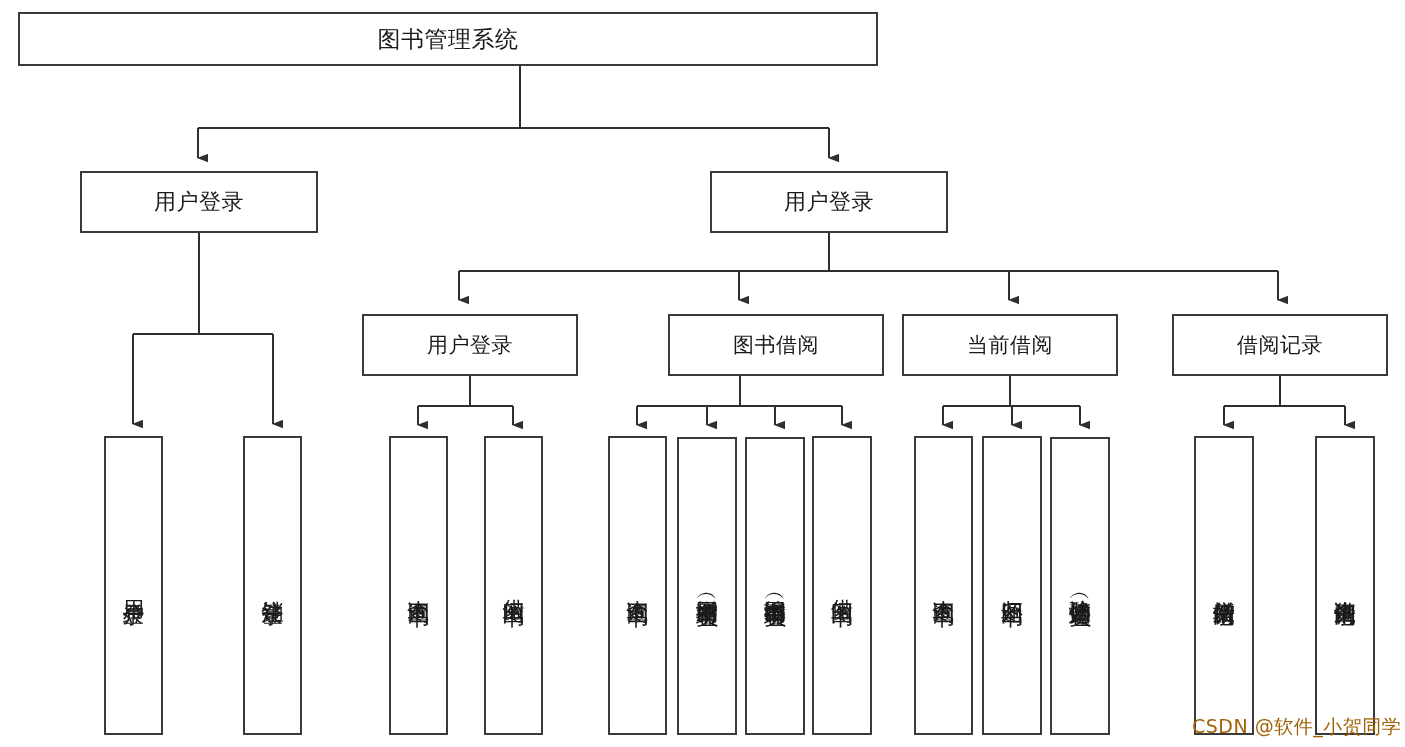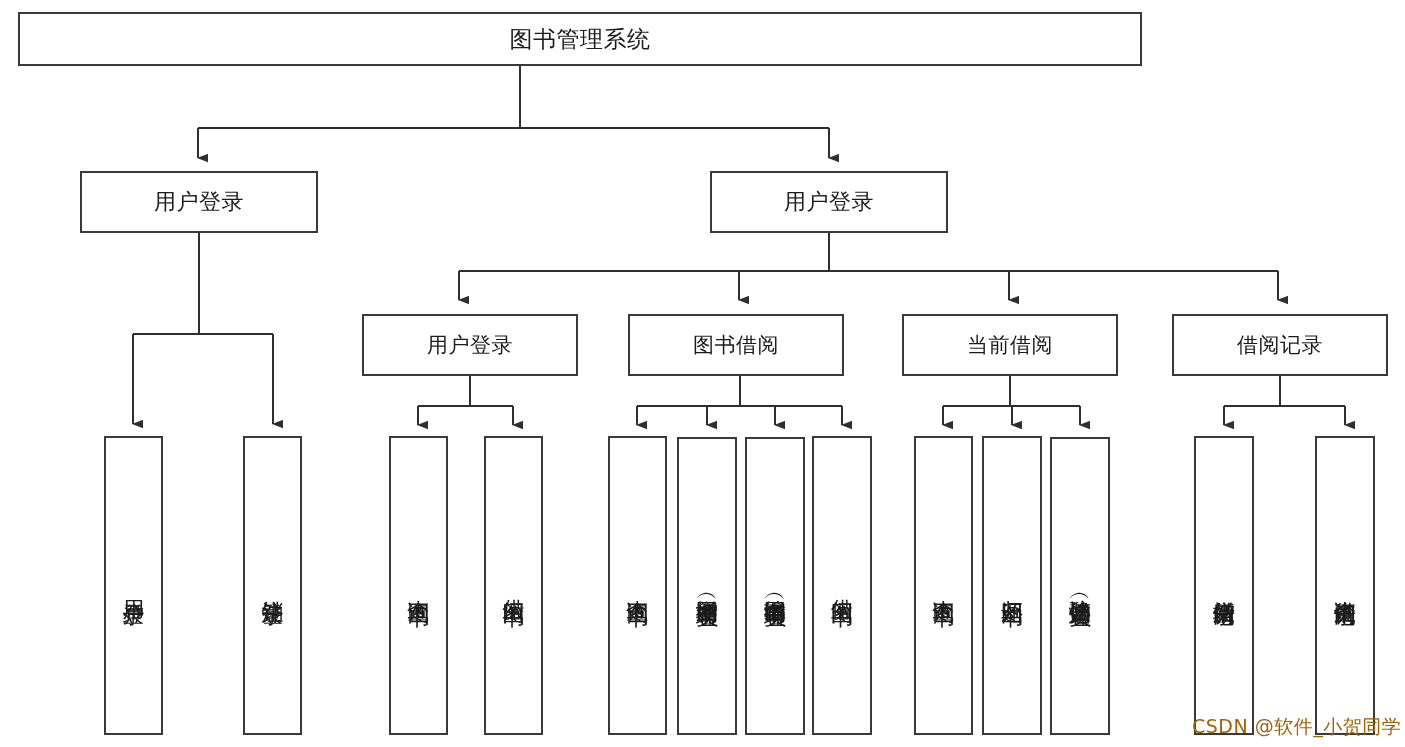--- a/index.html
+++ b/index.html
@@ -123,35 +123,35 @@
       <path d="M 1012,406 L 1012,425" marker-end="url(#arrowhead)"></path>
       <path d="M 1080,406 L 1080,425" marker-end="url(#arrowhead)"></path>
 
       <path d="M 1280,376 L 1280,406"></path>
       <path d="M 1224,406 L 1345,406"></path>
       <path d="M 1224,406 L 1224,425" marker-end="url(#arrowhead)"></path>
       <path d="M 1345,406 L 1345,425" marker-end="url(#arrowhead)"></path>
     </g>
   </svg>
 
-  <div class="node-box node-root" style="left:18px; top:12px; width:1124px; height:54px;">
+  <div class="node-box node-root" style="left:18px; top:12px; width:860px; height:54px;">
     <span class="node-label">图书管理系统</span>
   </div>
 
   <div class="node-box node-l2" style="left:80px; top:171px; width:238px; height:62px;">
     <span class="node-label">用户登录</span>
   </div>
   <div class="node-box node-l2" style="left:710px; top:171px; width:238px; height:62px;">
     <span class="node-label">用户登录</span>
   </div>
 
   <div class="node-box node-l3" style="left:362px; top:314px; width:216px; height:62px;">
     <span class="node-label">用户登录</span>
   </div>
-  <div class="node-box node-l3" style="left:628px; top:314px; width:216px; height:62px;">
+  <div class="node-box node-l3" style="left:668px; top:314px; width:216px; height:62px;">
     <span class="node-label">图书借阅</span>
   </div>
   <div class="node-box node-l3" style="left:1172px; top:314px; width:216px; height:62px;">
     <span class="node-label">借阅记录</span>
   </div>
   <div class="node-box node-l3" style="left:902px; top:314px; width:216px; height:62px;">
     <span class="node-label">当前借阅</span>
   </div>
 
   <div class="node-box node-leaf" style="left:104px; top:436px; width:59px; height:299px;">

